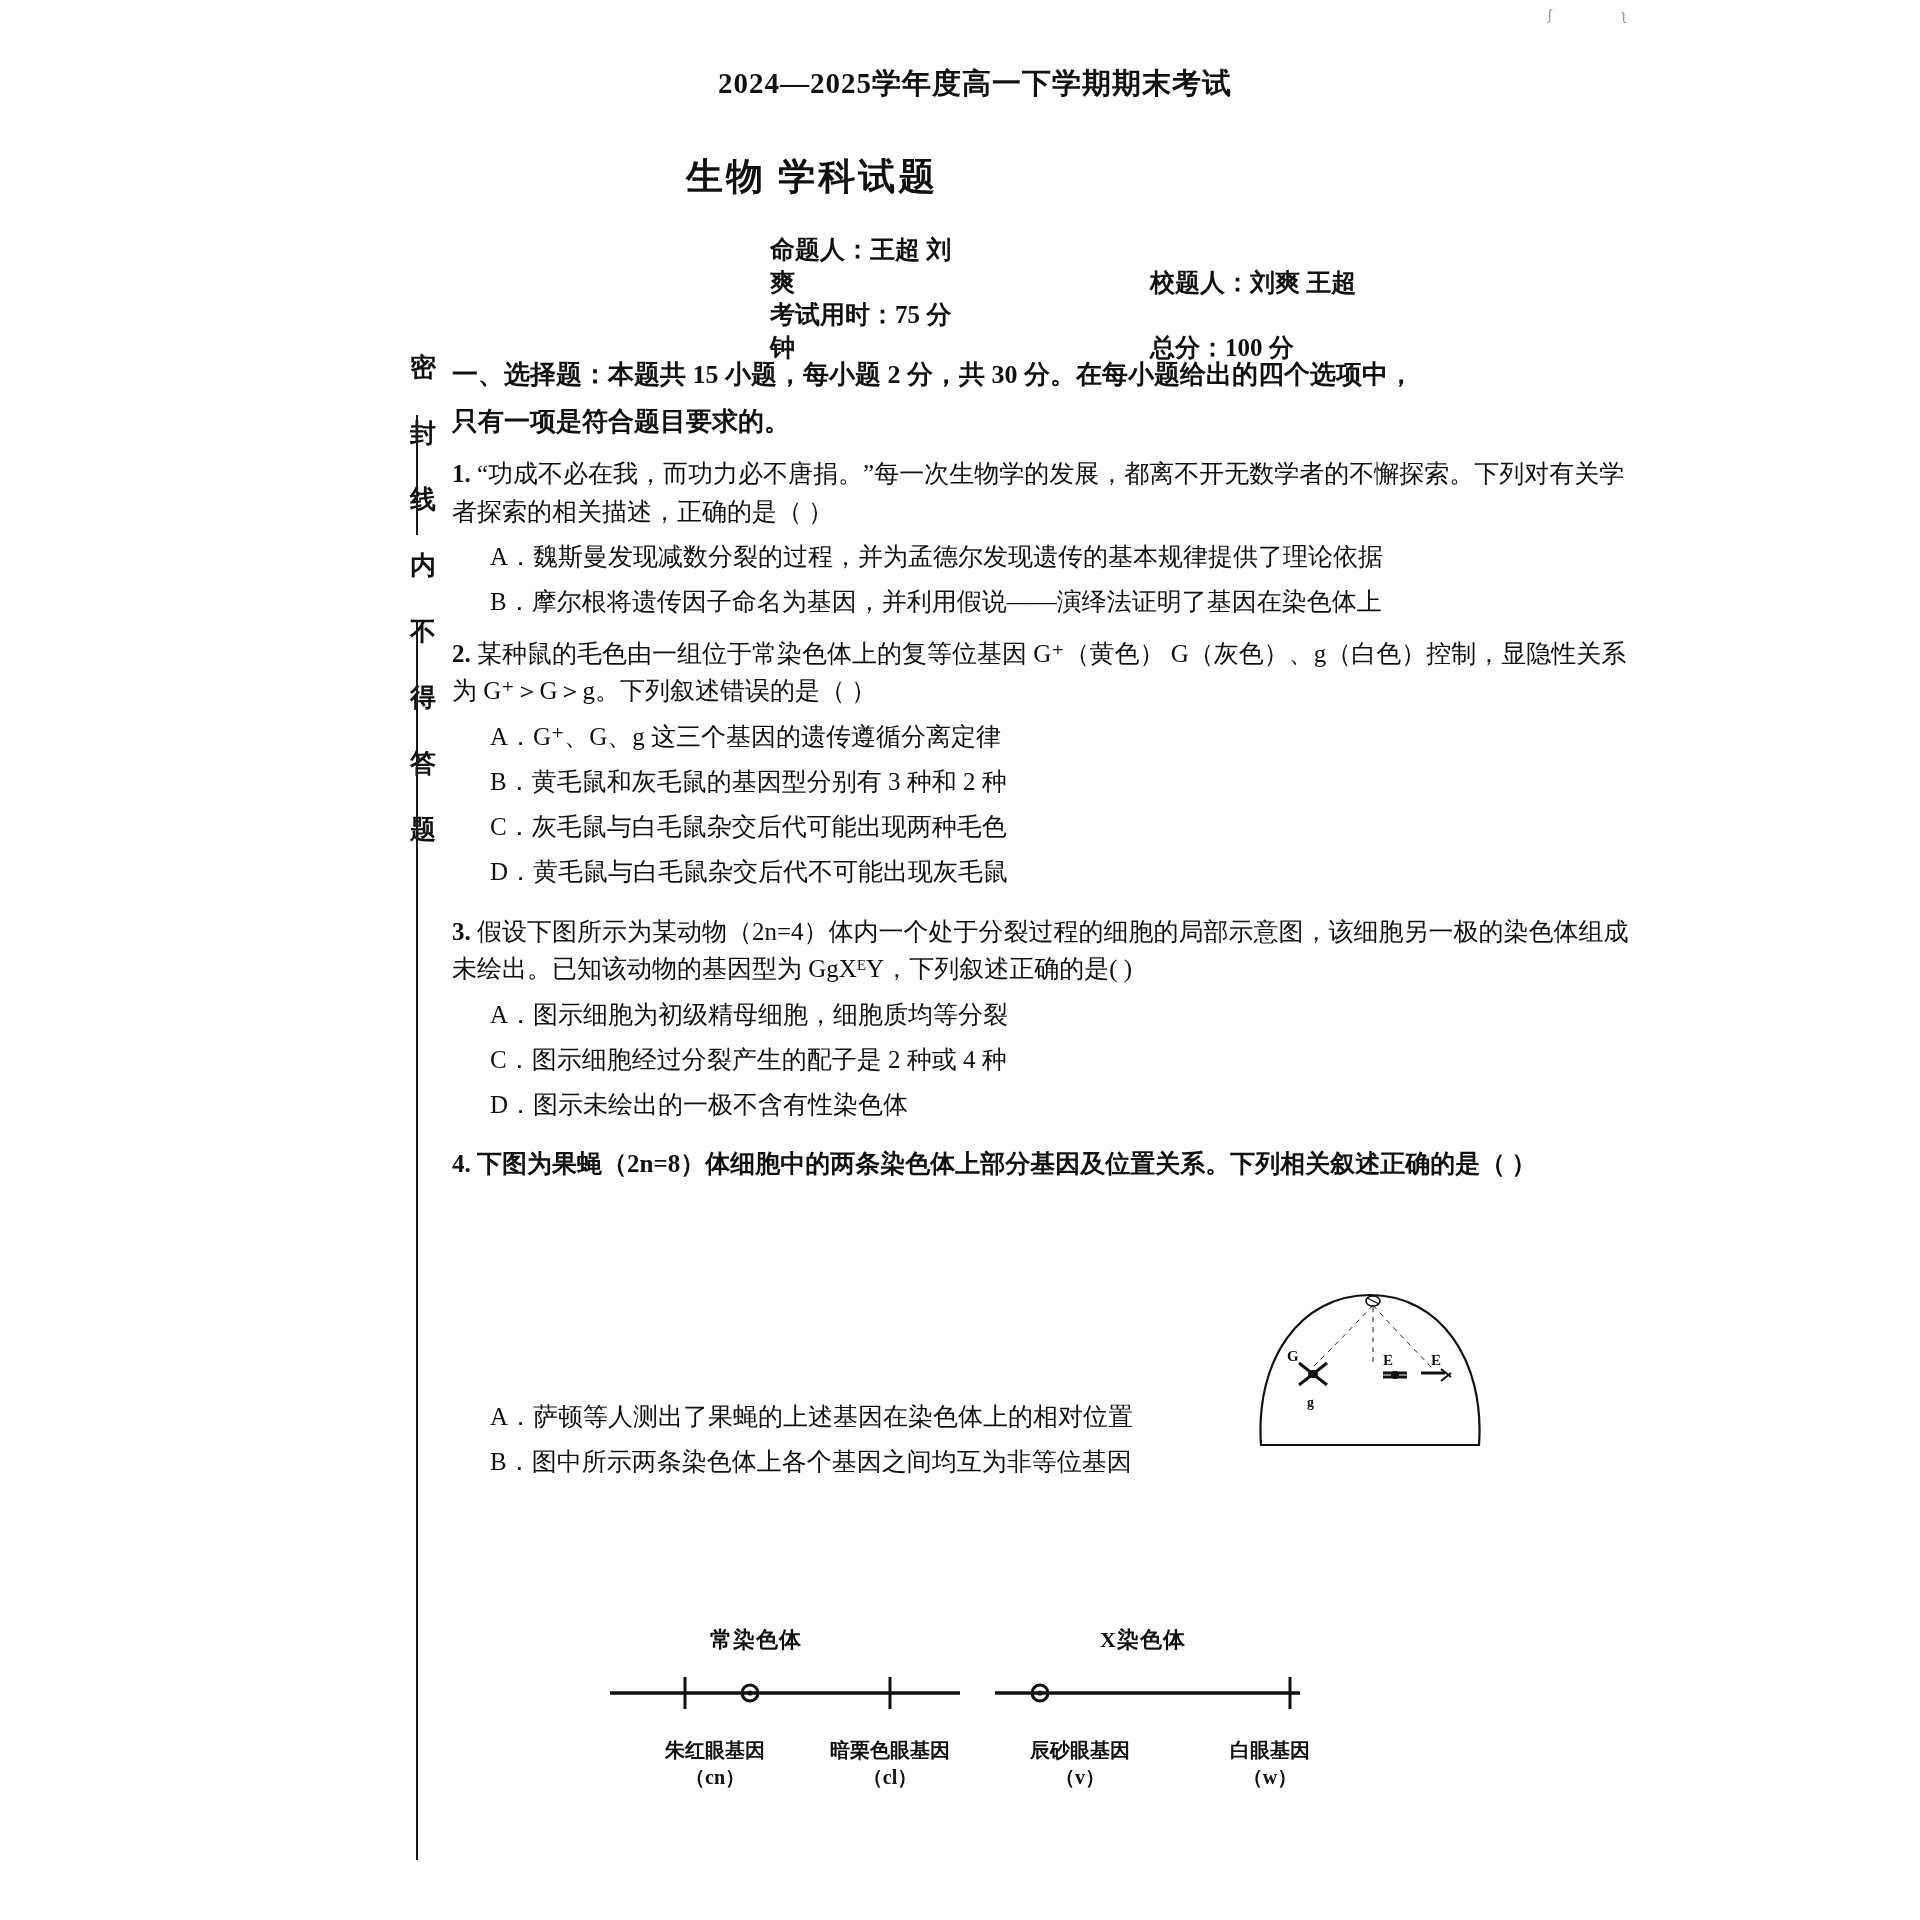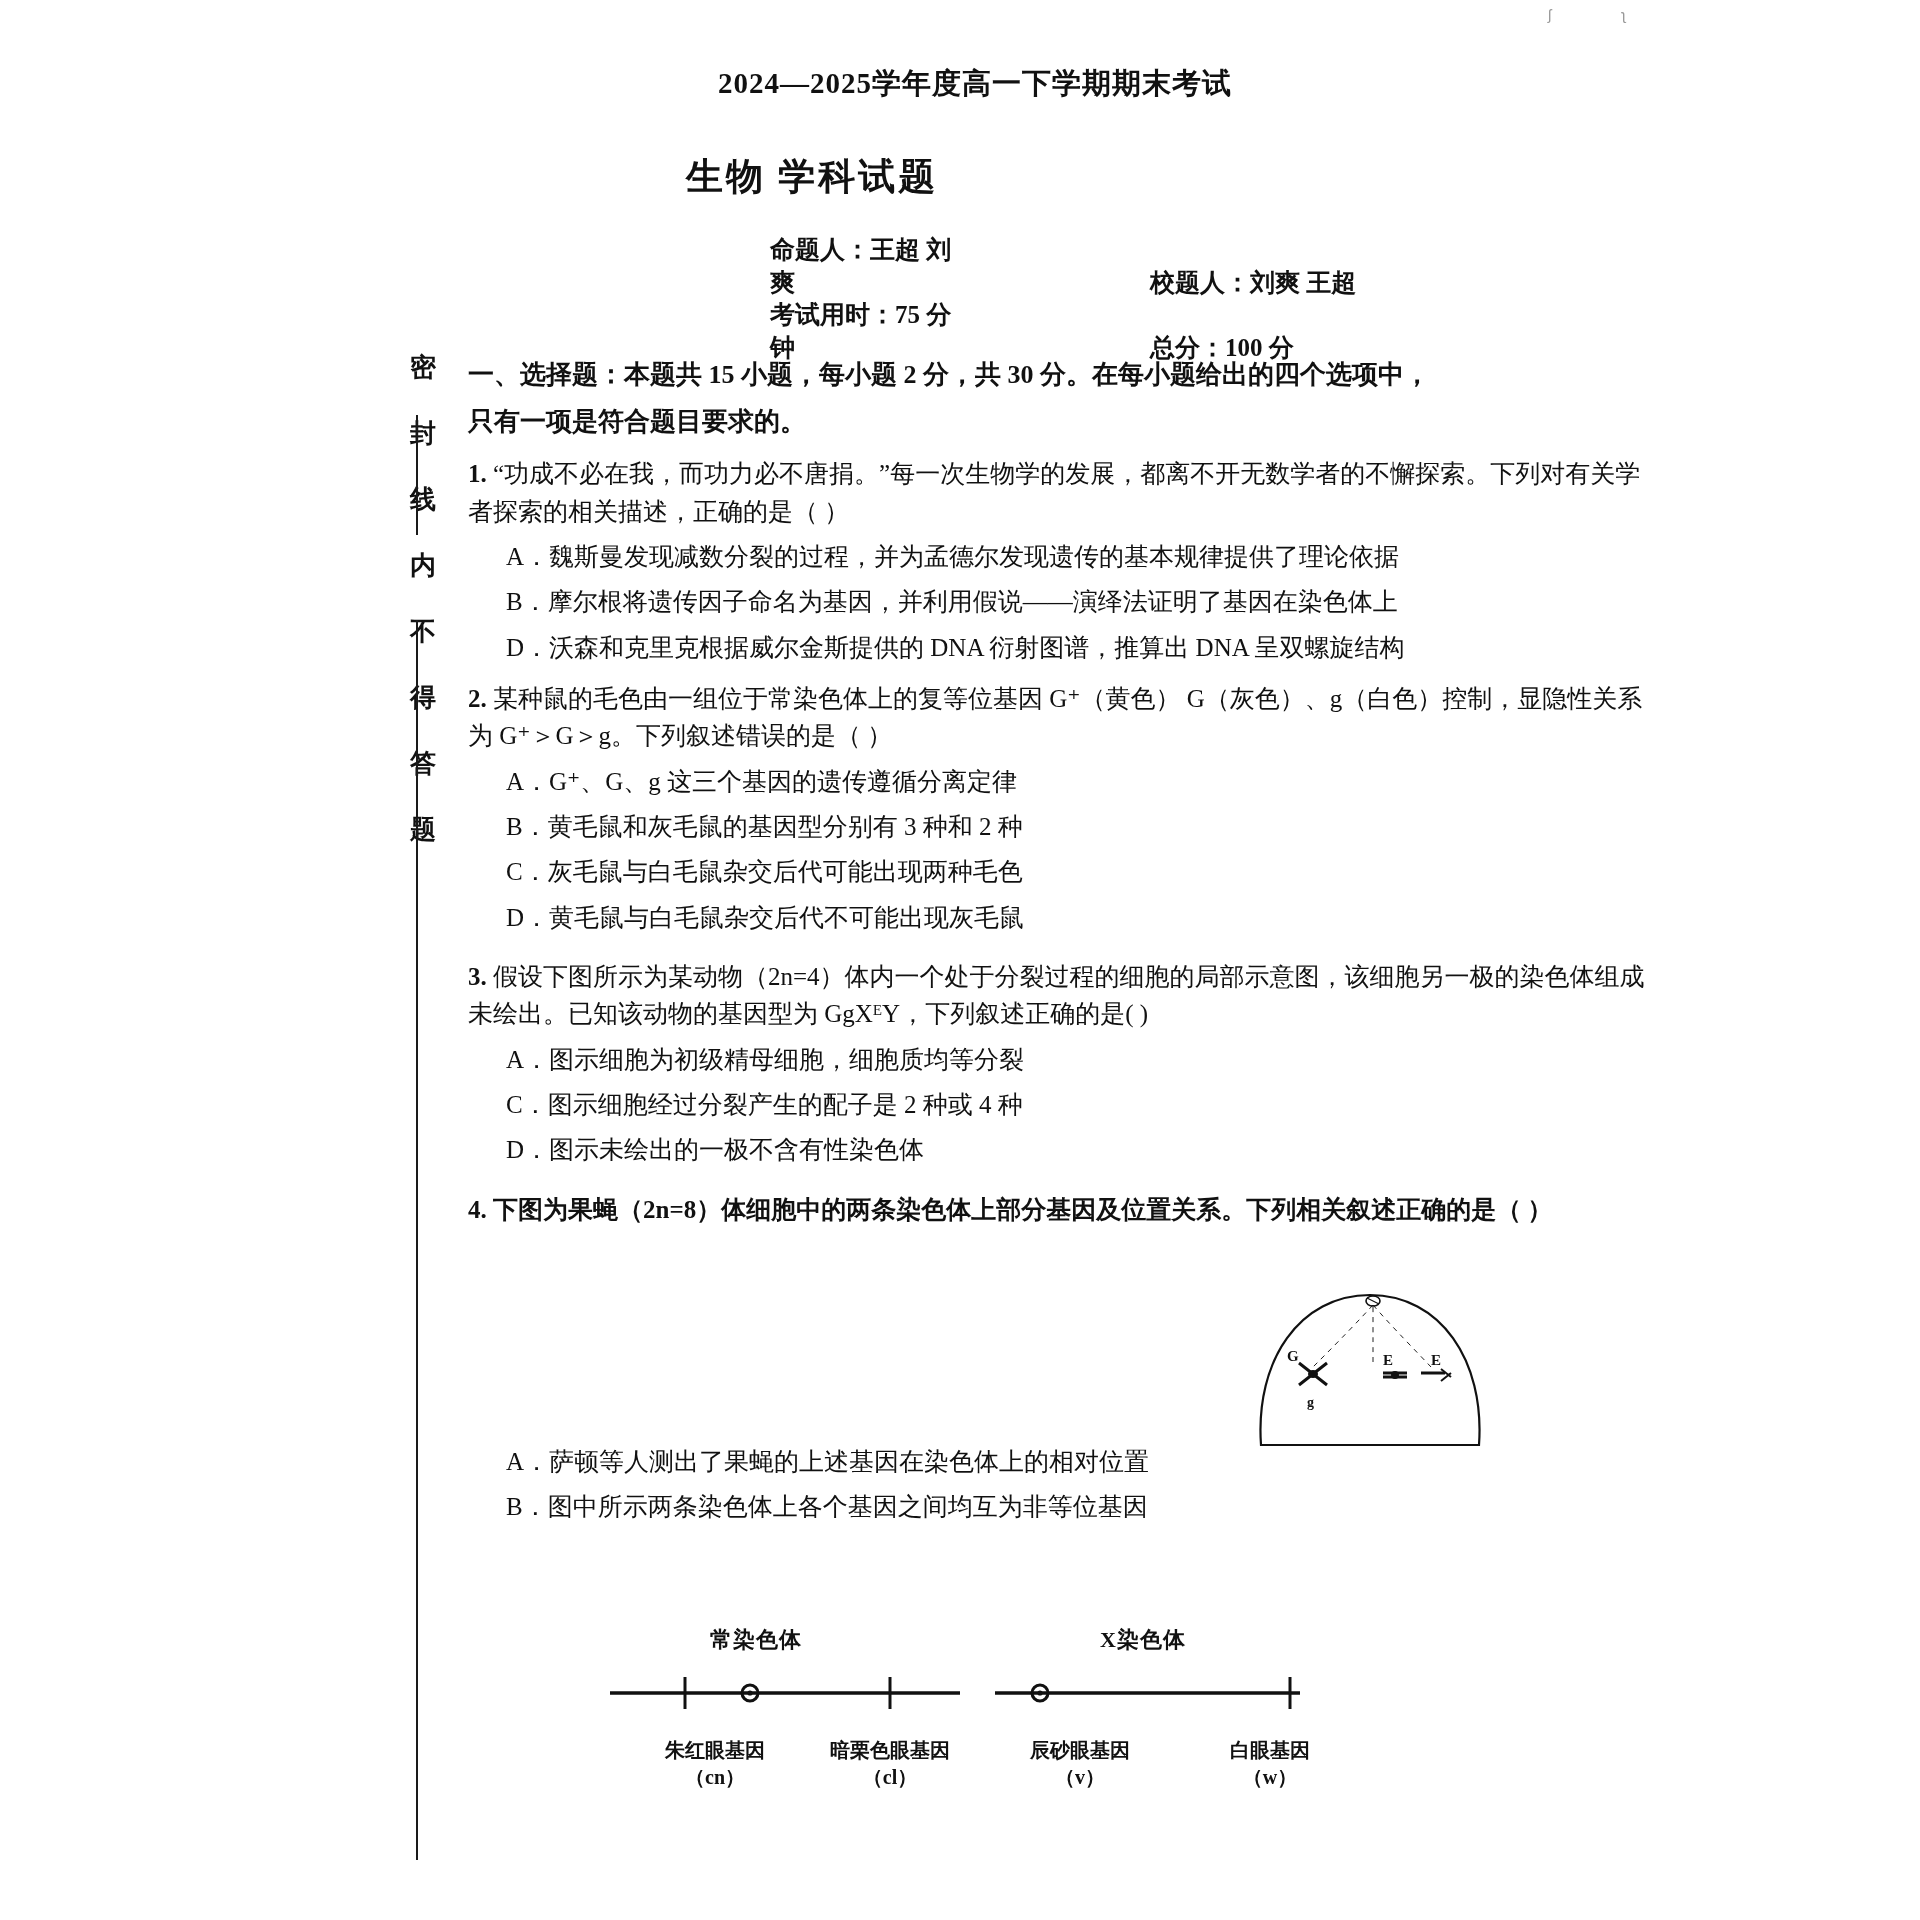--- a/index.html
+++ b/index.html
@@ -99,21 +99,21 @@
     width: 2px;
     height: 1445px;
     background: #1a1a1a;
   }
   .seal-line.seg1 { top: 415px; height: 120px; }
   .seal-line.seg2 { top: 620px; height: 1240px; }
 
   
   .content {
     position: absolute;
-    left: 468px;
+    left: 452px;
     top: 355px;
     width: 1180px;
     font-size: 25px;
     line-height: 1.0;
   }
   .para {
     margin: 0 0 8px 0;
     font-size: 25px;
     line-height: 1.45;
   }
@@ -200,21 +200,20 @@
 
     <div class="para section-head">一、选择题：本题共 15 小题，每小题 2 分，共 30 分。在每小题给出的四个选项中，</div>
     <div class="para section-head">只有一项是符合题目要求的。</div>
 
     <div class="q">
       <span class="bold">1.</span>
       <span>“功成不必在我，而功力必不唐捐。”每一次生物学的发展，都离不开无数学者的不懈探索。下列对有关学者探索的相关描述，正确的是（    ）</span>
     </div>
     <div class="opt">A．魏斯曼发现减数分裂的过程，并为孟德尔发现遗传的基本规律提供了理论依据</div>
     <div class="opt">B．摩尔根将遗传因子命名为基因，并利用假说——演绎法证明了基因在染色体上</div>
-    <div class="opt">D．沃森和克里克根据威尔金斯提供的 DNA 衍射图谱，推算出 DNA 呈双螺旋结构</div>
 
     <div class="q">
       <span class="bold">2.</span>
       <span>某种鼠的毛色由一组位于常染色体上的复等位基因 G⁺（黄色）  G（灰色）、g（白色）控制，显隐性关系为 G⁺＞G＞g。下列叙述错误的是（    ）</span>
     </div>
     <div class="opt">A．G⁺、G、g 这三个基因的遗传遵循分离定律</div>
     <div class="opt">B．黄毛鼠和灰毛鼠的基因型分别有 3 种和 2 种</div>
     <div class="opt">C．灰毛鼠与白毛鼠杂交后代可能出现两种毛色</div>
     <div class="opt">D．黄毛鼠与白毛鼠杂交后代不可能出现灰毛鼠</div>
 

